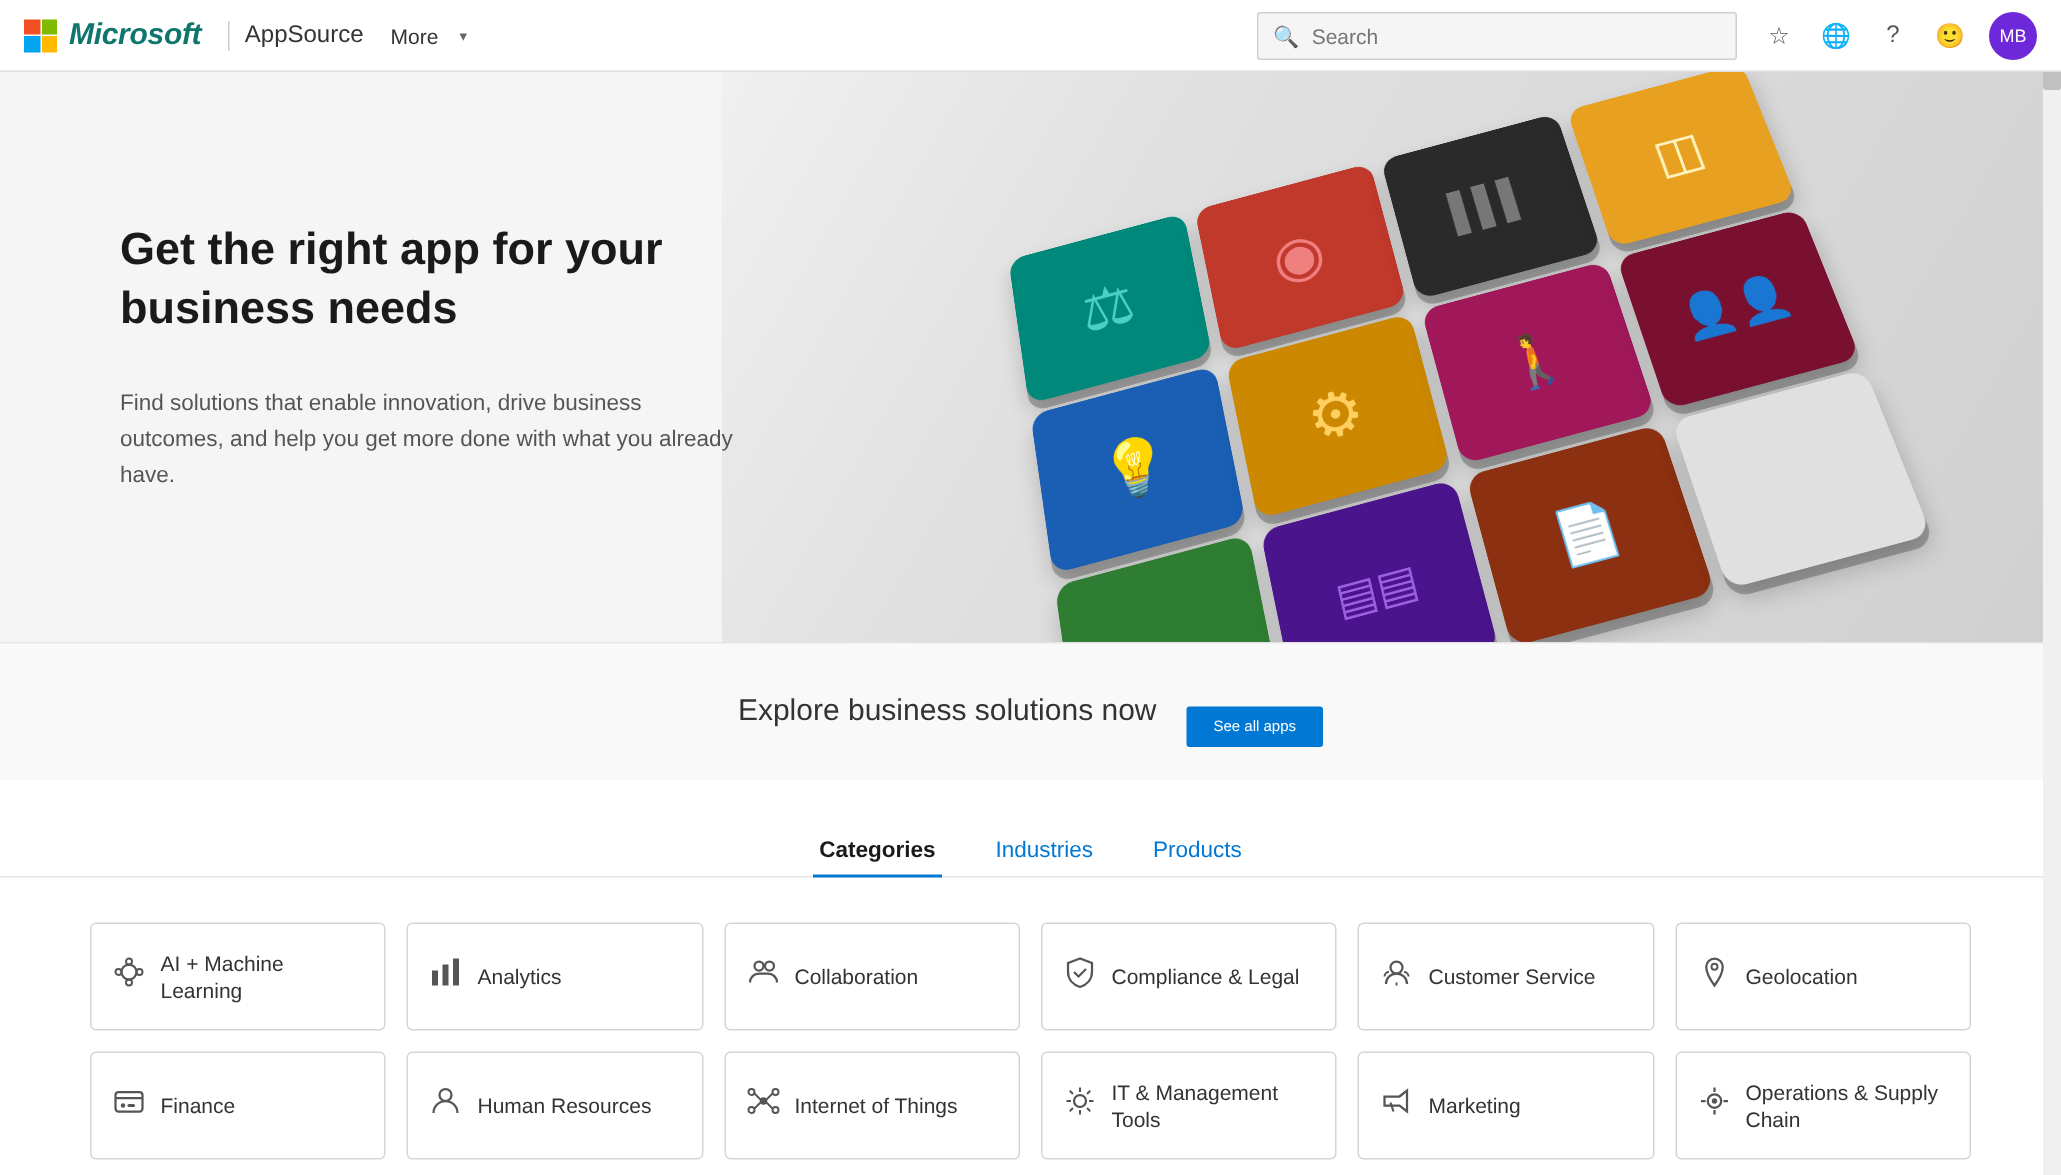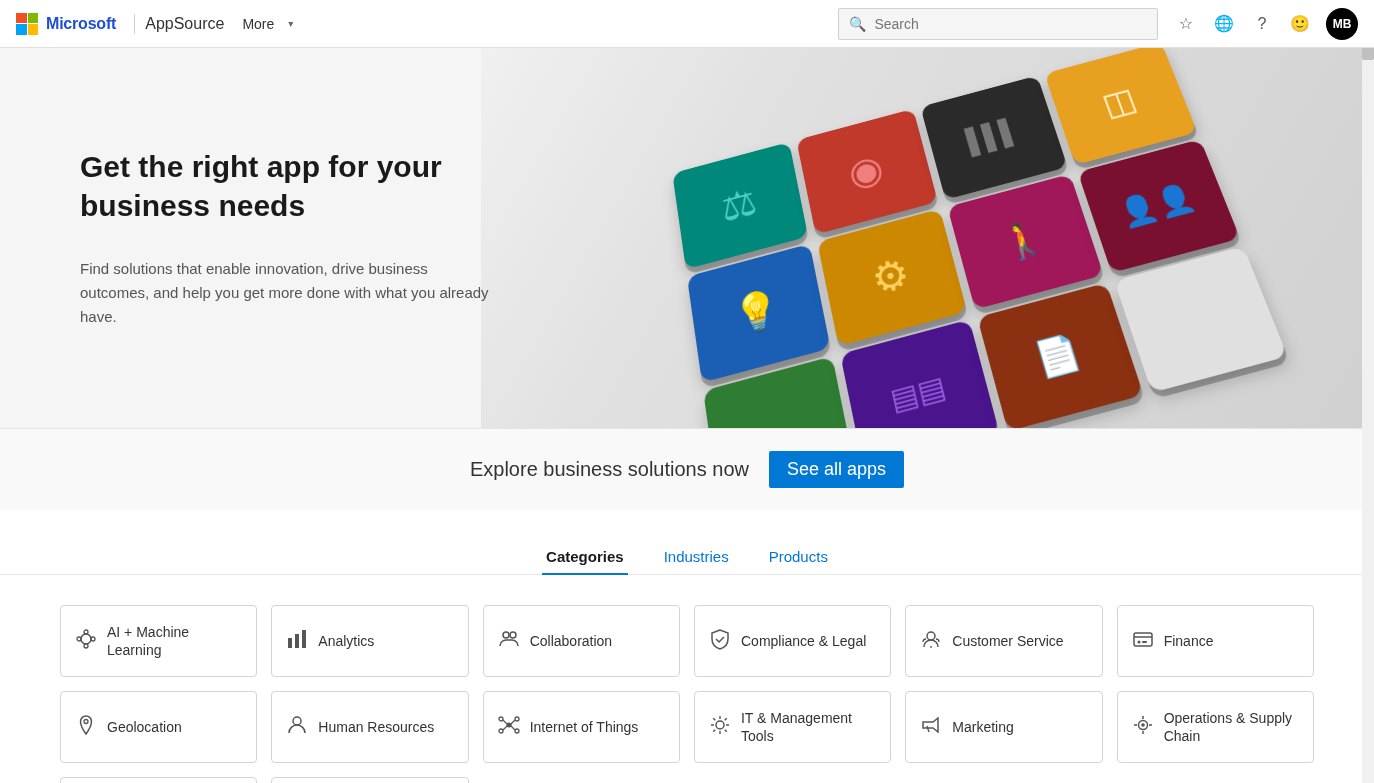--- a/index.html
+++ b/index.html
@@ -28,24 +28,25 @@
       display: grid;
       grid-template-columns: 1fr 1fr;
       grid-template-rows: 1fr 1fr;
       gap: 1px;
     }
     .ms-logo-r { background: #f25022; }
     .ms-logo-g { background: #7fba00; }
     .ms-logo-b { background: #00a4ef; }
     .ms-logo-y { background: #ffb900; }
     .navbar-brand {
-      font-size: 16px;
+      font-size: 20px;
       font-weight: 600;
-      color: #1d4ed8;
+      color: #0f766e;
       letter-spacing: -0.2px;
+      font-style: italic;
     }
     .navbar-divider {
       width: 1px;
       height: 20px;
       background: #ccc;
       margin: 0 10px;
     }
     .navbar-appsource {
       font-size: 16px;
       font-weight: 400;
@@ -99,24 +100,24 @@
       justify-content: center;
       border-radius: 2px;
       cursor: pointer;
       font-size: 16px;
       color: #555;
     }
     .navbar-avatar {
       width: 32px;
       height: 32px;
       border-radius: 50%;
-      background: #000000;
+      background: #6d28d9;
       color: #fff;
       font-size: 12px;
-      font-weight: 700;
+      font-weight: 400;
       display: flex;
       align-items: center;
       justify-content: center;
       cursor: pointer;
       margin-left: 4px;
     }
 
     
     .hero {
       position: relative;
@@ -206,23 +207,24 @@
     .explore-text {
       font-size: 20px;
       color: #333;
     }
     .see-all-btn {
       background: #0078d4;
       color: #fff;
       border: none;
       border-radius: 2px;
       padding: 8px 18px;
-      font-size: 18px;
+      font-size: 10px;
       cursor: pointer;
       font-family: inherit;
+      margin-top: 20px;
     }
 
     
     .tabs-section {
       padding: 30px 60px 0;
       display: flex;
       justify-content: center;
       gap: 32px;
       border-bottom: 1px solid #e5e5e5;
       margin-bottom: 30px;
@@ -419,37 +421,37 @@
           <path d="M6 11c-1.5 0-3 1-3 3" stroke="#555" stroke-width="1.3"></path>
           <path d="M11 20v-2" stroke="#555" stroke-width="1.3"></path>
         </svg>
       </span>
       <span class="cat-label">Customer Service</span>
     </div>
 
     <div class="category-card">
       <span class="cat-icon">
         <svg width="22" height="22" viewBox="0 0 22 22" fill="none">
+          <path d="M11 2C8 2 5.5 4.5 5.5 7.5c0 5 5.5 12.5 5.5 12.5s5.5-7.5 5.5-12.5C16.5 4.5 14 2 11 2z" stroke="#555" stroke-width="1.5"></path>
+          <circle cx="11" cy="7.5" r="2" stroke="#555" stroke-width="1.3"></circle>
+        </svg>
+      </span>
+      <span class="cat-label">Geolocation</span>
+    </div>
+
+    <div class="category-card">
+      <span class="cat-icon">
+        <svg width="22" height="22" viewBox="0 0 22 22" fill="none">
           <rect x="2" y="5" width="18" height="13" rx="2" stroke="#555" stroke-width="1.5"></rect>
           <path d="M2 9h18" stroke="#555" stroke-width="1.5"></path>
           <circle cx="7" cy="14" r="1.5" fill="#555"></circle>
           <rect x="10" y="13" width="5" height="2" rx="1" fill="#555"></rect>
         </svg>
       </span>
       <span class="cat-label">Finance</span>
-    </div>
-
-    <div class="category-card">
-      <span class="cat-icon">
-        <svg width="22" height="22" viewBox="0 0 22 22" fill="none">
-          <path d="M11 2C8 2 5.5 4.5 5.5 7.5c0 5 5.5 12.5 5.5 12.5s5.5-7.5 5.5-12.5C16.5 4.5 14 2 11 2z" stroke="#555" stroke-width="1.5"></path>
-          <circle cx="11" cy="7.5" r="2" stroke="#555" stroke-width="1.3"></circle>
-        </svg>
-      </span>
-      <span class="cat-label">Geolocation</span>
     </div>
 
     <div class="category-card">
       <span class="cat-icon">
         <svg width="22" height="22" viewBox="0 0 22 22" fill="none">
           <circle cx="11" cy="7" r="4" stroke="#555" stroke-width="1.5"></circle>
           <path d="M3 19c0-4.4 3.6-8 8-8s8 3.6 8 8" stroke="#555" stroke-width="1.5"></path>
         </svg>
       </span>
       <span class="cat-label">Human Resources</span>

